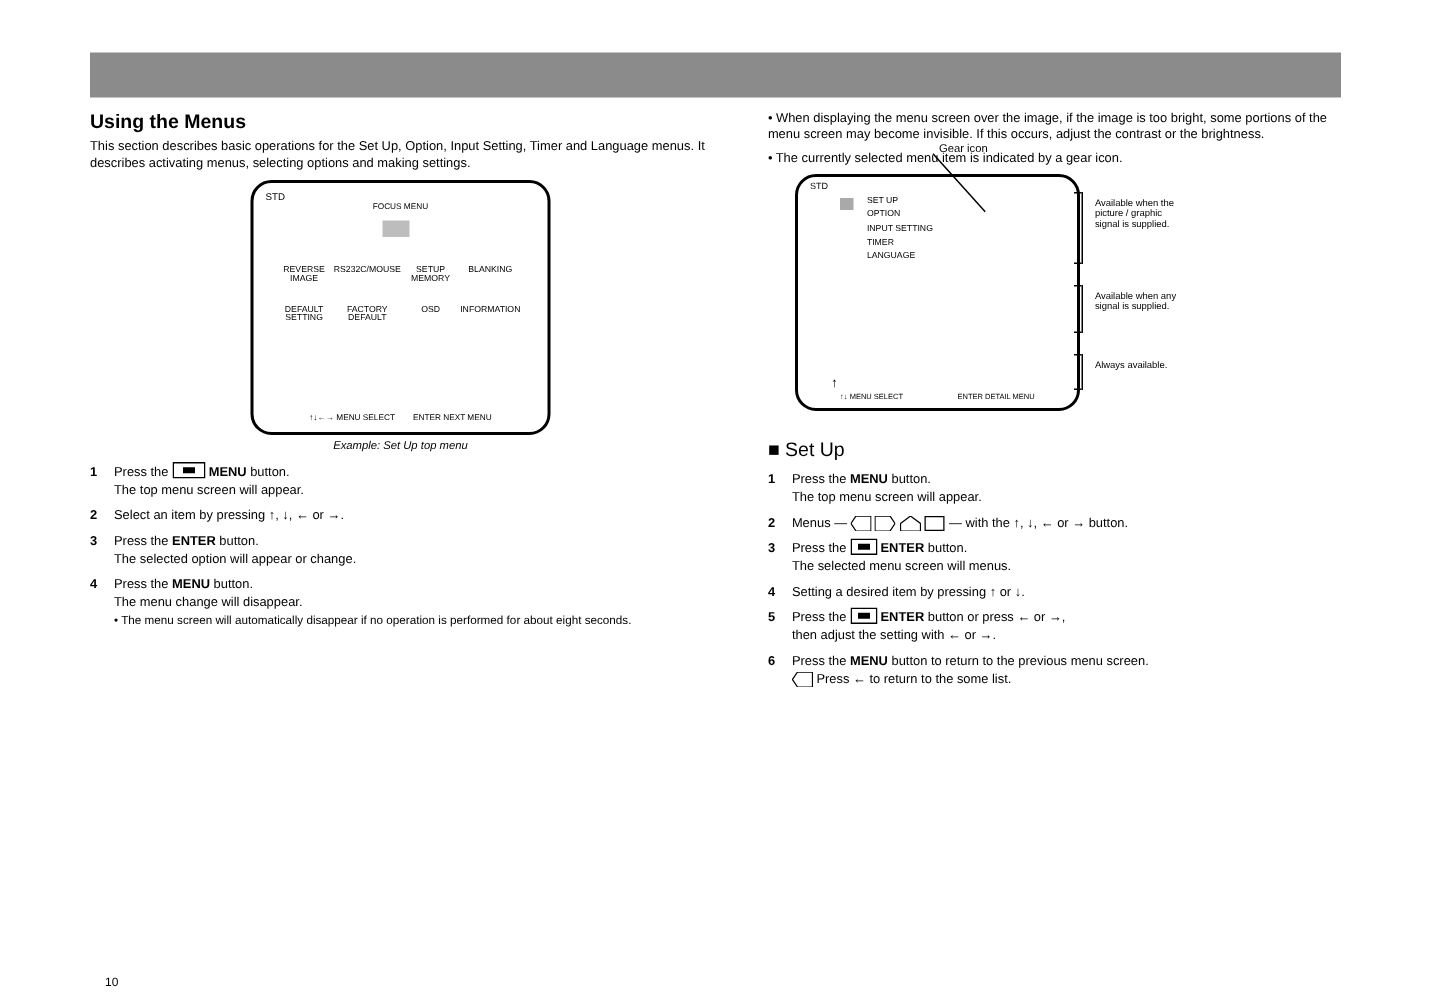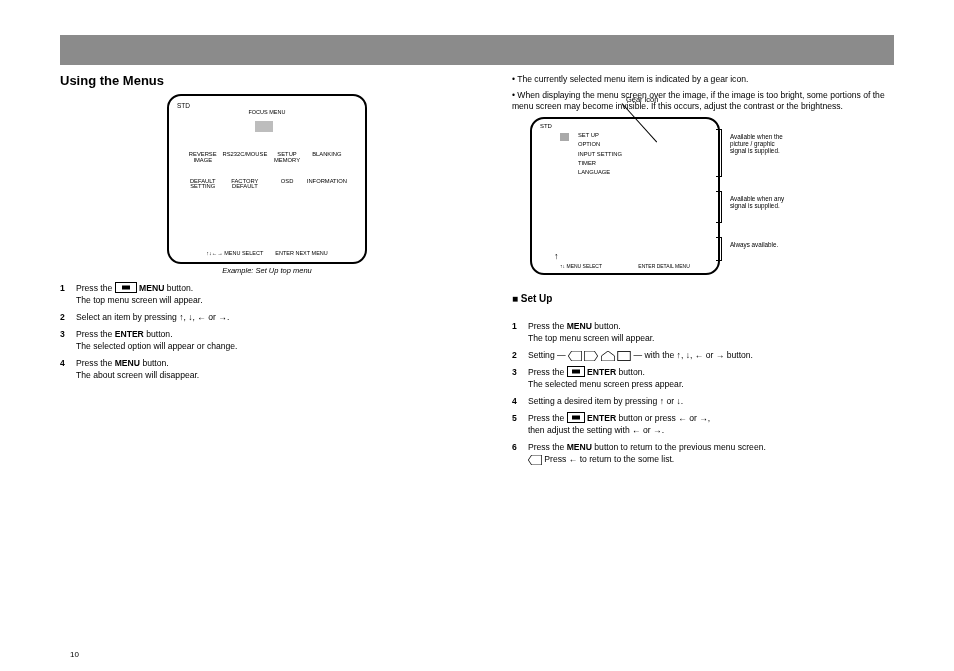--- a/index.html
+++ b/index.html
@@ -20,21 +20,21 @@
     height: 30px;
     margin-bottom: 8px;
   }
 
   .columns { display: flex; gap: 38px; }
   .col-left { flex: 1 1 52%; min-width: 0; }
   .col-right { flex: 1 1 48%; min-width: 0; }
 
   h1 { font-size: 13px; font-weight: bold; margin-bottom: 4px; }
   h2 { font-size: 10.5px; font-weight: bold; margin-bottom: 4px; }
-  h3 { font-size: 10px; font-weight: bold; margin-top: 4px; margin-bottom: 16px; }
+  h3 { font-size: 13px; font-weight: normal; margin-top: 4px; margin-bottom: 6px; }
 
   p { font-size: 8.6px; line-height: 1.28; margin-bottom: 5px; }
 
   .numlist li { font-size: 8.6px; line-height: 1.4; margin-bottom: 5px; list-style: none; position: relative; padding-left: 16px; }
   .numlist li .num { position: absolute; left: 0; top: 0; font-weight: bold; }
 
   .screen-left {
     border: 2px solid #000;
     border-radius: 14px;
     width: 200px;
@@ -115,20 +115,21 @@
 </head>
 <body>
 
 <div class="page">
   <div class="header-bar"></div>
 
   <div class="columns">
 
     <div class="col-left">
       <h1>Using the Menus</h1>
+      <p>This section describes basic operations for the Set Up, Option, Input Setting, Timer and Language menus. It describes activating menus, selecting options and making settings.</p>
 
       <div class="screen-left">
         <span class="badge">STD</span>
         <div class="menuicon"></div>
         <div style="position:absolute;left:0;right:0;top:13px;text-align:center;font-size:5.5px">FOCUS MENU</div>
         <div class="grid">
           <div><span class="icon"></span><span>REVERSE IMAGE</span></div>
           <div><span class="icon"></span><span>RS232C/MOUSE</span></div>
           <div><span class="icon"></span><span>SETUP MEMORY</span></div>
           <div><span class="icon"></span><span>BLANKING</span></div>
@@ -168,28 +169,29 @@
           <span>Press the</span>
           <span style="font-weight:bold">ENTER</span>
           <span>button.</span><br>
           <span>The selected option will appear or change.</span>
         </li>
         <li>
           <span class="num">4</span>
           <span>Press the</span>
           <span style="font-weight:bold">MENU</span>
           <span>button.</span><br>
-          <span>The about screen will disappear.</span><br>
+          <span>The menu change will disappear.</span><br>
+          <span style="font-size:7.8px">• The menu screen will automatically disappear if no operation is performed for about eight seconds.</span>
         </li>
       </ol>
     </div>
 
     <div class="col-right">
+      <p>• When displaying the menu screen over the image, if the image is too bright, some portions of the menu screen may become invisible. If this occurs, adjust the contrast or the brightness.</p>
       <p style="margin-top:1px">• The currently selected menu item is indicated by a gear icon.</p>
-      <p>• When displaying the menu screen over the image, if the image is too bright, some portions of the menu screen may become invisible. If this occurs, adjust the contrast or the brightness.</p>
 
       <div class="right-diag-wrap">
         <div style="position:absolute;left:114px;top:-22px;font-size:7.5px">Gear icon</div>
         <div class="callout-line" style="left:110px;top:-14px;width:52px;transform:rotate(48deg)"></div>
 
         <div class="screen-right" style="margin-left:18px">
           <span class="badge">STD</span>
           <div class="mi"></div>
           <div class="list">
             <div>SET UP</div>
@@ -221,21 +223,21 @@
       <ol class="numlist">
         <li>
           <span class="num">1</span>
           <span>Press the</span>
           <span style="font-weight:bold">MENU</span>
           <span>button.</span><br>
           <span>The top menu screen will appear.</span>
         </li>
         <li>
           <span class="num">2</span>
-          <span>Setting — </span>
+          <span>Menus — </span>
           <span class="icon-inline"><svg width="14" height="10" viewBox="0 0 16 12">
                 <polygon points="4,0 16,0 16,12 4,12 0,6" fill="#fff" stroke="#000"></polygon>
               </svg></span>
           <span class="icon-inline"><svg width="14" height="10" viewBox="0 0 16 12">
                 <polygon points="0,0 12,0 16,6 12,12 0,12" fill="#fff" stroke="#000"></polygon>
               </svg></span>
           <span class="icon-inline"><svg width="14" height="10" viewBox="0 0 16 12">
                 <polygon points="0,6 8,0 16,6 16,12 0,12" fill="#fff" stroke="#000"></polygon>
               </svg></span>
           <span class="icon-inline"><svg width="14" height="10" viewBox="0 0 16 12">
@@ -247,21 +249,21 @@
           <span class="num">3</span>
           <span>Press the</span>
           <span class="barrow">
             <svg width="18" height="11" viewBox="0 0 18 11">
                 <rect x="0.5" y="0.5" width="17" height="10" fill="#fff" stroke="#000"></rect>
                 <rect x="5" y="3.5" width="8" height="4" fill="#000"></rect>
               </svg>
           </span>
           <span style="font-weight:bold">ENTER</span>
           <span>button.</span><br>
-          <span>The selected menu screen press appear.</span>
+          <span>The selected menu screen will menus.</span>
         </li>
         <li>
           <span class="num">4</span>
           <span>Setting a desired item by pressing ↑ or ↓.</span>
         </li>
         <li>
           <span class="num">5</span>
           <span>Press the</span>
           <span class="barrow">
             <svg width="18" height="11" viewBox="0 0 18 11">

